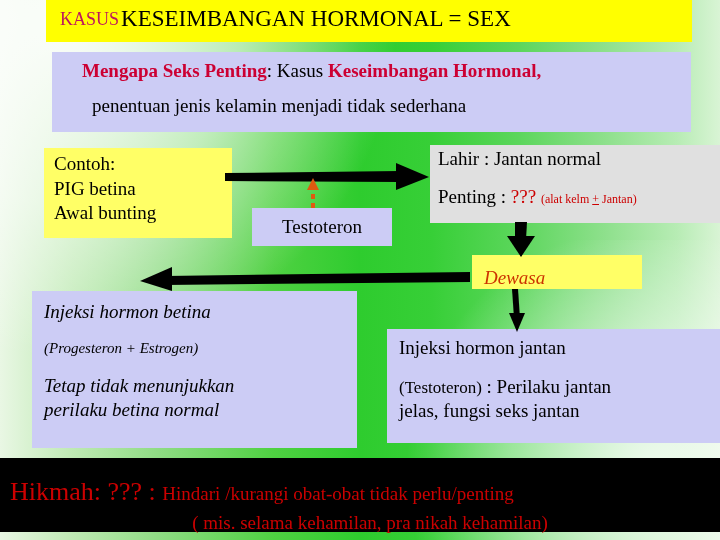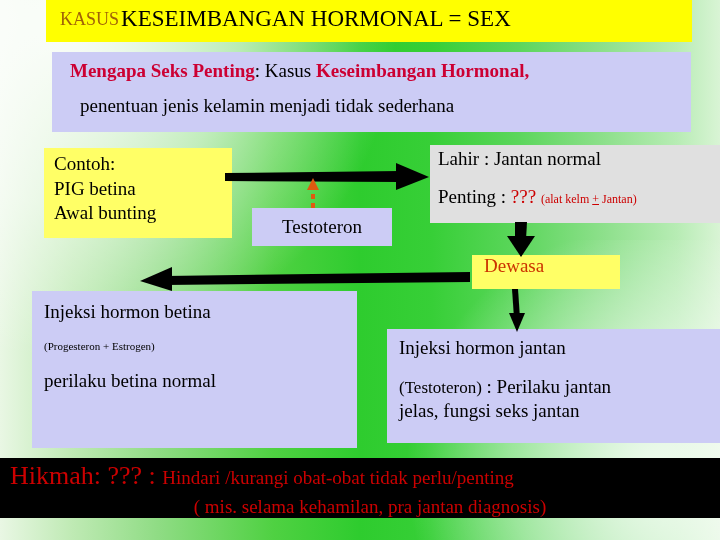--- a/index.html
+++ b/index.html
@@ -64,40 +64,40 @@
     width: 646px;
     height: 46px;
     background: #ffff00;
     display: flex;
     align-items: center;
     padding-left: 14px;
     white-space: nowrap;
   }
   #title-small {
     font-size: 18px;
-    color: #a16207;
+    color: #be185d;
     letter-spacing: 0px;
   }
   #title-main {
     font-size: 23px;
     color: #000000;
     margin-left: 2px;
     letter-spacing: 0px;
   }
 
   
   #subtitle-box {
     left: 52px;
     top: 52px;
     width: 639px;
     height: 80px;
     background: #ccccf5;
     padding: 8px 10px 0 10px;
   }
-  .sub-line { white-space: nowrap; }
+  .sub-line { white-space: nowrap; margin-left: 12px; }
   #sub-line1 {
     font-size: 19px;
     padding-left: 8px;
   }
   #sub-line2 {
     font-size: 19px;
     color: #000000;
     padding-top: 13px;
     padding-left: 18px;
   }
@@ -145,42 +145,44 @@
   }
   #betina-line { padding-top: 16px; }
   .red-plain { color: #cc0000; }
   .red-small { color: #cc0000; font-size: 12px; font-family: Liberation Serif, serif; }
   .uline { text-decoration: underline; }
 
   
   #dewasa-box {
     left: 472px;
     top: 255px;
-    width: 148px;
+    width: 170px;
     height: 34px;
     background: #ffff66;
     display: flex;
-    align-items: flex-start;
+    align-items: flex-end;
     padding-left: 12px;
     font-size: 19px;
     color: #cc3300;
+    font-style: italic;
   }
 
   
   #betina-inject-box {
     left: 32px;
     top: 291px;
     width: 325px;
     height: 157px;
     background: #ccccf5;
     padding: 10px 0 0 12px;
     color: #000;
+    font-style: italic;
   }
   #betina-inject-box .l1 { font-size: 19px; }
-  #betina-inject-box .l2 { font-size: 11px; padding-top: 17px; }
+  #betina-inject-box .l2 { font-size: 15px; padding-top: 17px; }
   #betina-inject-box .l3 { font-size: 19px; padding-top: 17px; line-height: 1.25; }
 
   
   #jantan-inject-box {
     left: 387px;
     top: 329px;
     width: 345px;
     height: 114px;
     background: #ccccf5;
     padding: 8px 0 0 12px;
@@ -188,23 +190,23 @@
   }
   #jantan-inject-box .l1 { font-size: 19px; }
   #jantan-inject-box .l2 { font-size: 19px; padding-top: 16px; line-height: 1.25; }
   .small-paren { font-size: 17px; }
 
   
   #hikmah-bar {
     left: 0px;
     top: 458px;
     width: 720px;
-    height: 60px;
+    height: 74px;
     background: #000000;
-    padding-top: 3px;
+    padding-top: 19px;
   }
   #hikmah-line1 {
     white-space: nowrap;
     padding-left: 10px;
   }
   #hikmah-word { color: #cc0000; font-size: 26px; }
   #hikmah-q { color: #cc0000; font-size: 26px; }
   #hikmah-rest { color: #cc0000; font-size: 19px; }
   #hikmah-line2 {
     color: #cc0000;
@@ -259,20 +261,21 @@
   </div>
 
   <div class="box" id="dewasa-box">
     <span>Dewasa</span>
   </div>
 
   <div class="box" id="betina-inject-box">
     <div class="l1">Injeksi hormon betina</div>
     <div class="l2">(Progesteron + Estrogen)</div>
     <div class="l3">
+      <div>Tetap tidak menunjukkan</div>
       <div>perilaku betina normal</div>
     </div>
   </div>
 
   <div class="box" id="jantan-inject-box">
     <div class="l1">Injeksi hormon jantan</div>
     <div class="l2">
       <div><span class="small-paren">(Testoteron)</span><span> : Perilaku jantan</span></div>
       <div>jelas, fungsi seks jantan</div>
     </div>
@@ -301,16 +304,16 @@
     </g>
 
     <g>
       <polygon points="512,289 518,289 520,318 514,318" fill="#000000"></polygon>
       <polygon points="509,313 525,313 517,332" fill="#000000"></polygon>
     </g>
   </svg>
 
   <div class="box" id="hikmah-bar">
     <div id="hikmah-line1"><span id="hikmah-word">Hikmah: </span><span id="hikmah-q">??? : </span><span id="hikmah-rest">Hindari /kurangi obat-obat  tidak perlu/penting</span></div>
-    <div id="hikmah-line2">( mis. selama kehamilan, pra jantan diagnosis)</div>
+    <div id="hikmah-line2">( mis. selama kehamilan, pra nikah kehamilan)</div>
   </div>
 
 </div>
 
 </body></html>

